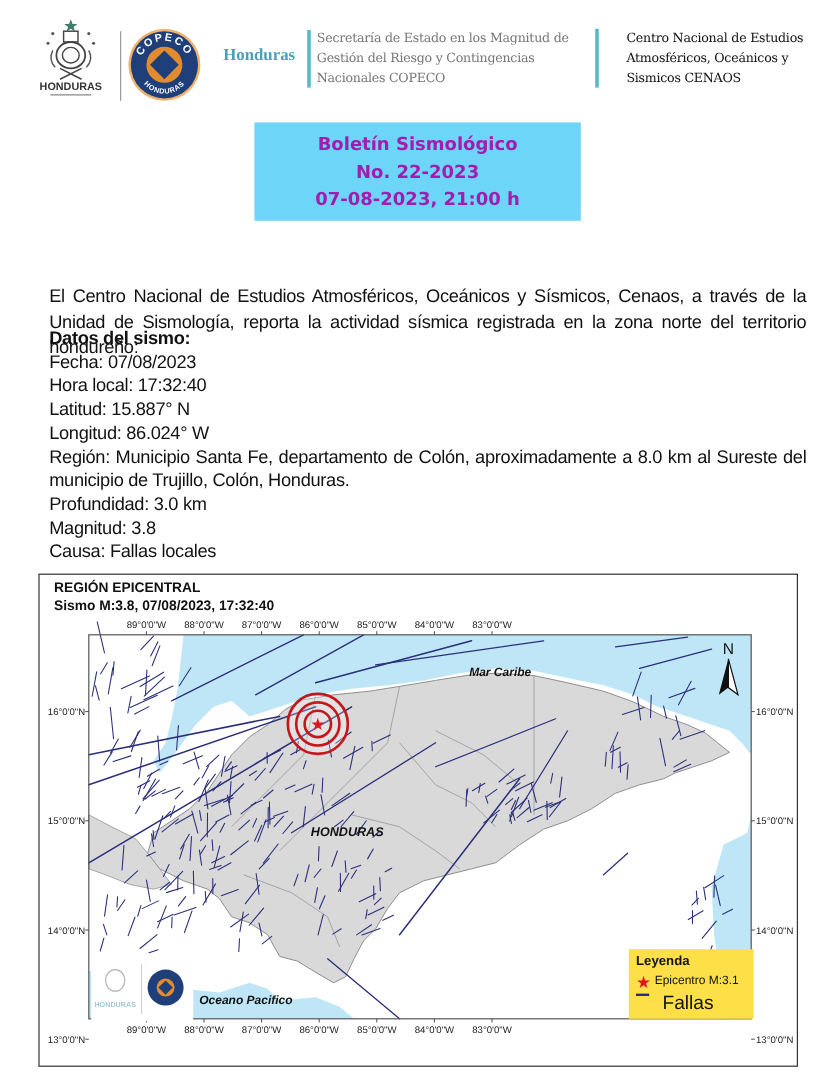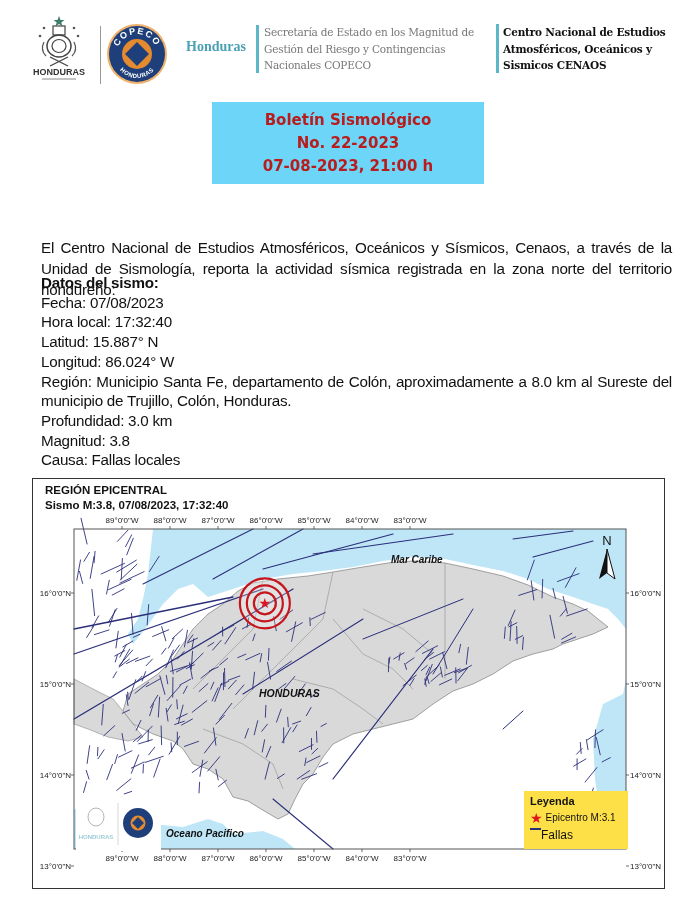--- a/index.html
+++ b/index.html
@@ -8,46 +8,46 @@
 
   
   .hdr { position: absolute; left: 0; top: 0; width: 695px; height: 95px; }
   .hn-logo { position: absolute; left: 30px; top: 14px; width: 58px; height: 70px; }
   .hdr-div1 { position: absolute; left: 100px; top: 26px; width: 1px; height: 58px; background: #999; }
   .copeco-logo { position: absolute; left: 106px; top: 23px; width: 62px; height: 62px; }
   .hn-word { position: absolute; left: 186px; top: 39px; font-family: "Liberation Serif", serif; font-size: 14px; color: #4aa1b5; font-weight: bold; }
   .hdr-bar1 { position: absolute; left: 256px; top: 25px; width: 3px; height: 48px; background: #5db7c8; }
   .secretaria { position: absolute; left: 264px; top: 24px; font-family: "DejaVu Serif", serif; font-size: 10.5px; line-height: 16.5px; color: #777; letter-spacing: -0.2px; }
   .hdr-bar2 { position: absolute; left: 496px; top: 24px; width: 3px; height: 49px; background: #5db7c8; }
-  .cenaos { position: absolute; left: 503px; top: 24px; font-family: "DejaVu Serif", serif; font-size: 10.5px; line-height: 16.5px; color: #111; font-weight: bold; letter-spacing: -0.2px; }
+  .cenaos { position: absolute; left: 522px; top: 24px; font-family: "DejaVu Serif", serif; font-size: 10.5px; line-height: 16.5px; color: #111; font-weight: normal; letter-spacing: -0.2px; }
 
   
   .title-box { position: absolute; left: 212px; top: 102px; width: 272px; height: 82px; background: #6dd5f7;
                display: flex; flex-direction: column; align-items: center; justify-content: center;
-               font-family: "DejaVu Sans", sans-serif; font-weight: bold; font-size: 15px; line-height: 23px; color: #b91c1c; }
+               font-family: "DejaVu Sans", sans-serif; font-weight: bold; font-size: 15px; line-height: 23px; color: #a21caf; }
 
   
   .intro { position: absolute; left: 41px; top: 197px; width: 631px; font-size: 15.2px; line-height: 21px; text-align: justify; letter-spacing: -0.25px; margin-top: 40px; }
   .datos { position: absolute; left: 41px; top: 273px; width: 631px; font-size: 15.2px; line-height: 19.7px; letter-spacing: -0.25px; }
   .datos .h { font-weight: bold; }
   .datos .j { text-align: justify; }
 
   
   .map-frame { position: absolute; left: 32px; top: 478px; width: 633px; height: 411px; border: 1.5px solid #333; background: #fff; }
   .map-title { position: absolute; left: 12px; width: 100%; text-align: left; font-weight: bold; font-size: 11.5px; color: #111; }
   .map-title.t1 { top: 5px; }
   .map-title.t2 { top: 20px; }
   .map-svg { position: absolute; left: 0; top: 0; }
   .tick { font-family: "Liberation Sans", sans-serif; font-size: 8px; fill: #222; }
   .lbl-sea { font-family: "Liberation Sans", sans-serif; font-size: 10px; font-weight: bold; font-style: italic; fill: #111; }
   .lbl-country { font-family: "Liberation Sans", sans-serif; font-size: 10.5px; font-weight: bold; font-style: italic; fill: #111; }
   .legend { position: absolute; left: 491px; top: 312px; width: 104px; height: 58px; background: #fde047; }
   .legend .lt { position: absolute; left: 6px; top: 4px; font-weight: bold; font-size: 11px; }
   .legend .r1 { position: absolute; left: 6px; top: 21px; font-size: 10px; display: flex; align-items: center; gap: 3px; white-space: nowrap; }
-  .legend .r2 { position: absolute; left: 6px; top: 37px; font-size: 12px; display: flex; align-items: flex-start; gap: 0; }
+  .legend .r2 { position: absolute; left: 6px; top: 37px; font-size: 16px; display: flex; align-items: flex-start; gap: 11px; }
   .legend .star { color: #e0141c; font-size: 14px; line-height: 10px; }
   .legend .line { width: 11px; height: 1.5px; background: #2b2f7a; display: inline-block; }
   .source { position: absolute; left: 400px; top: 372px; width: 210px; text-align: center; font-size: 9px; line-height: 12px; color: #222; }
   .mini-logos { position: absolute; left: 43px; top: 318px; width: 85px; height: 54px; background: #fff; }
 </style>
 </head>
 <body>
 
 <div class="hdr">
   <div class="hn-logo">

